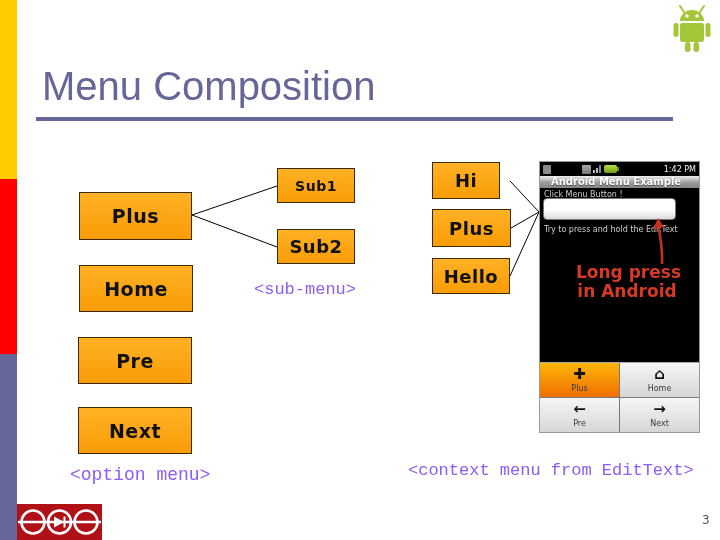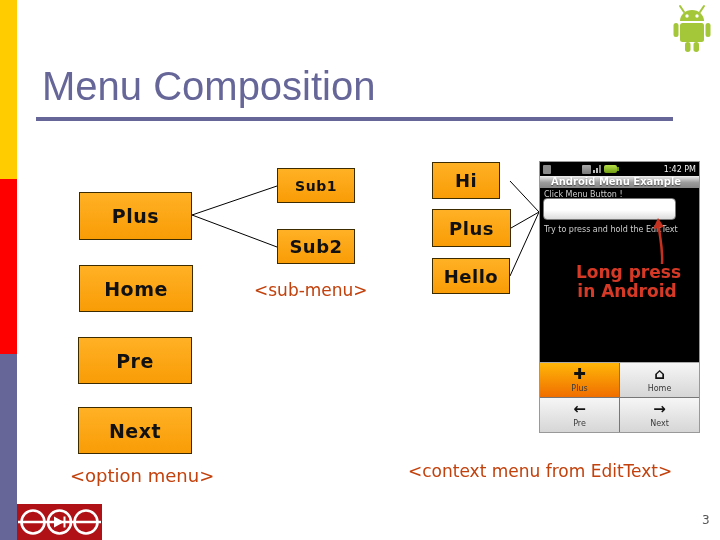--- a/index.html
+++ b/index.html
@@ -31,21 +31,21 @@
   .b-home {left:79px; top:265px;width:114px;height:47px;font-size:19px;}
   .b-pre  {left:78px; top:337px;width:114px;height:47px;font-size:19px;}
   .b-next {left:78px; top:407px;width:114px;height:47px;font-size:19px;}
   .b-sub1 {left:277px;top:168px;width:78px; height:35px;font-size:14px;}
   .b-sub2 {left:277px;top:229px;width:78px; height:35px;font-size:18px;}
   .b-hi   {left:432px;top:162px;width:68px; height:37px;font-size:18px;}
   .b-hola {left:432px;top:209px;width:79px; height:38px;font-size:18px;}
   .b-hello{left:432px;top:258px;width:78px; height:36px;font-size:18px;}
 
   
-  .caption{position:absolute;color:#c2410c;white-space:nowrap;}
+  .caption{position:absolute;color:#8b5cf6;white-space:nowrap;font-family:Liberation Mono, monospace;}
   .c-sub{left:254px;top:280px;font-size:17px;}
   .c-opt{left:70px;top:465px;font-size:18px;}
   .c-ctx{left:408px;top:461px;font-size:17px;}
 
   
   .phone{position:absolute;left:539px;top:161px;width:161px;height:272px;
          background:#000;border:1px solid #999;box-sizing:border-box;overflow:hidden;}
   .statusbar{position:absolute;left:0;top:0;width:100%;height:14px;background:#000;
              display:flex;align-items:center;padding:0 3px;box-sizing:border-box;}
   .usb{width:8px;height:9px;background:#8a8a8a;border-radius:1px;}

